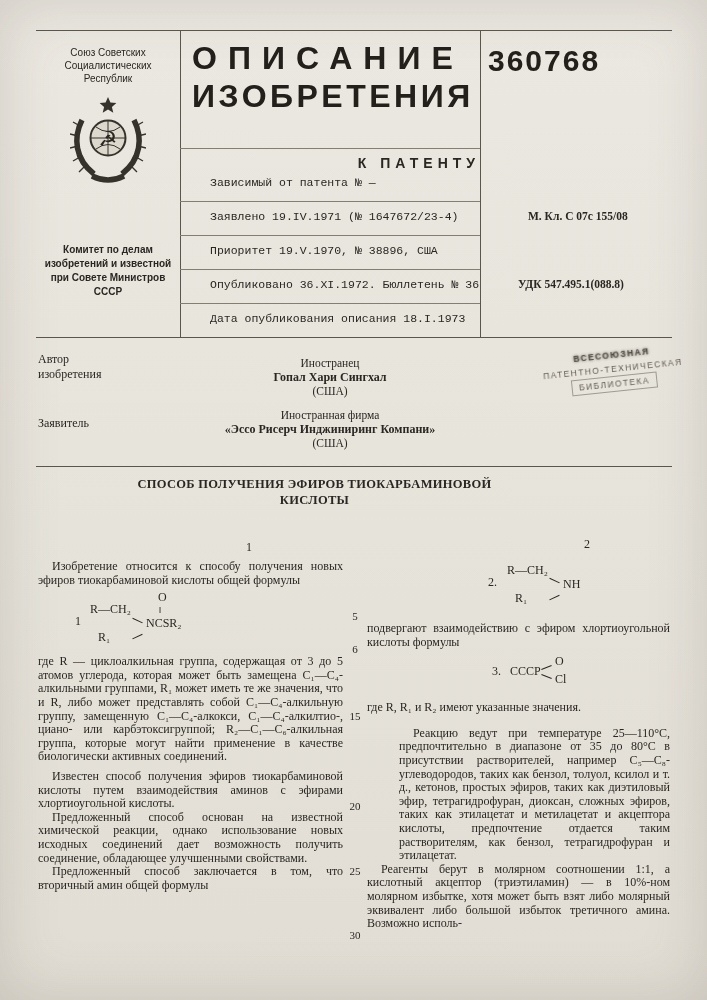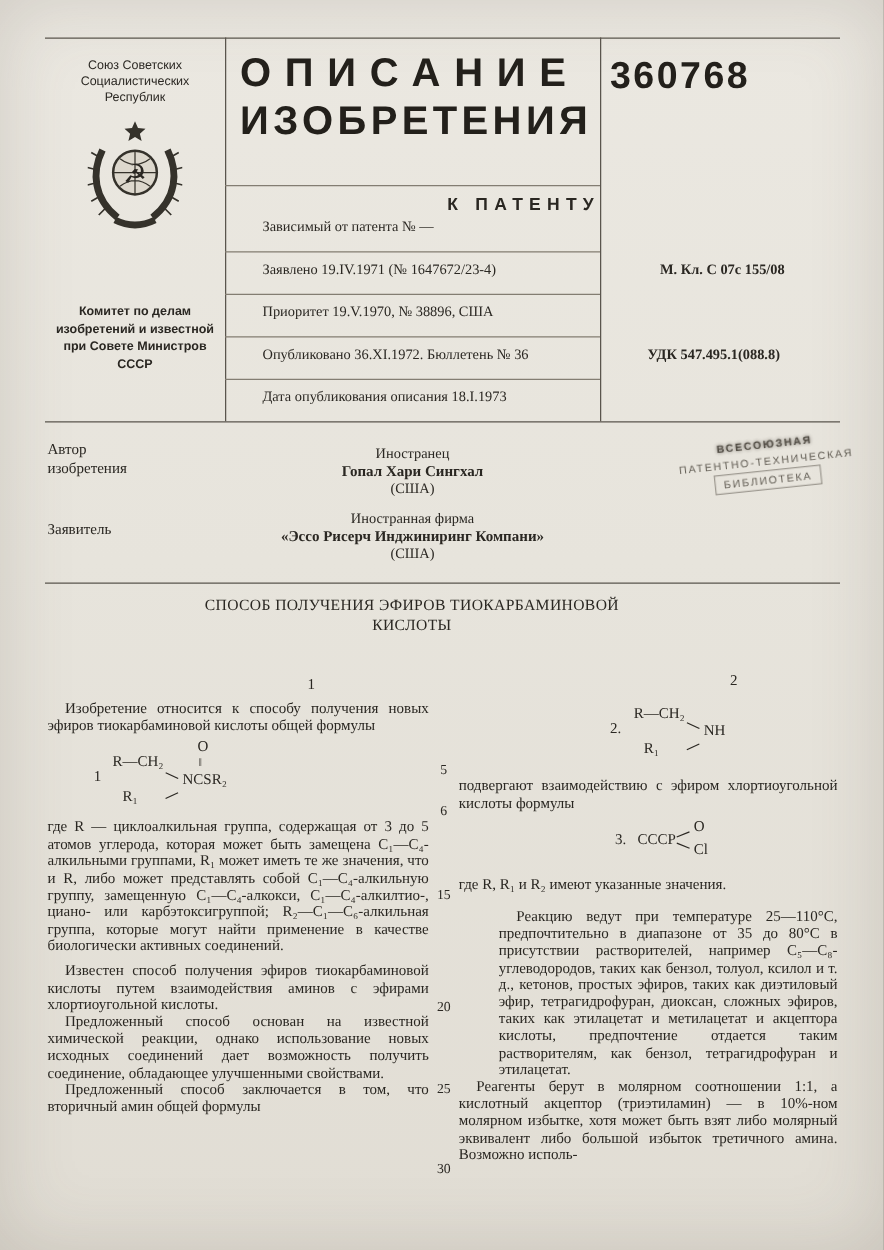--- a/index.html
+++ b/index.html
@@ -28,37 +28,37 @@
   .doc-type-1 { position: absolute; left: 192px; top: 40px; font-size: 32px; font-weight: bold;
                 letter-spacing: 11px; color: #23201b; font-family: "Liberation Sans", sans-serif; white-space: nowrap; }
   .doc-type-2 { position: absolute; left: 192px; top: 78px; font-size: 32px; font-weight: bold;
                 letter-spacing: 3.5px; color: #23201b; font-family: "Liberation Sans", sans-serif; white-space: nowrap; }
   .doc-subtype { position: absolute; left: 180px; top: 121px; width: 300px; text-align: right;
                  font-size: 14px; font-weight: bold; letter-spacing: 5px;
                  font-family: "Liberation Sans", sans-serif; margin-top: 34px; }
   .patent-number { position: absolute; left: 488px; top: 44px; font-size: 30px; font-weight: bold;
                    letter-spacing: 2px; color: #23201b; font-family: "Liberation Sans", sans-serif; }
 
-  .bib-row { position: absolute; left: 210px; font-size: 11.5px; white-space: nowrap; }
+  .bib-row { position: absolute; left: 210px; font-size: 11.5px; white-space: nowrap; font-family: Liberation Mono, monospace; }
   .code-row { position: absolute; font-size: 11.5px; font-weight: bold; white-space: nowrap; }
 
   .party-label { position: absolute; left: 38px; font-size: 12px; line-height: 15px; }
   .party-group { position: absolute; left: 180px; width: 300px; text-align: center;
                  font-size: 11.5px; line-height: 14px; }
   .party-name { font-weight: bold; font-size: 12px; }
 
   .stamp { position: absolute; left: 534px; top: 348px; width: 158px; text-align: center;
            transform: rotate(-6deg); font-family: "Liberation Sans", sans-serif;
            font-size: 8.5px; letter-spacing: 1.4px; line-height: 14px; color: #534e45;
            filter: blur(.4px); opacity: .9; }
   .stamp .l1 { font-weight: bold; color: #413c34; text-shadow: 0 0 3px rgba(60,54,46,.8); }
   .stamp .l3 { border: 1px solid rgba(83,78,69,.55); display: inline-block; padding: 0 6px; }
 
-  .inv-title { position: absolute; left: 15px; width: 629px; text-align: center;
-               font-size: 12.5px; font-weight: normal; letter-spacing: .3px; line-height: 16px; }
+  .inv-title { position: absolute; left: 0; width: 629px; text-align: center;
+               font-size: 12.5px; font-weight: bold; letter-spacing: .3px; line-height: 16px; }
 
   .col-num { position: absolute; font-size: 12px; }
   .gutter-num { position: absolute; left: 344px; width: 22px; text-align: center; font-size: 11px; }
 
   .col { position: absolute; top: 560px; font-size: 12px; line-height: 13.6px; text-align: justify; }
   .col-left  { left: 38px;  width: 305px; }
   .col-right { left: 367px; width: 303px; }
   .col p.indent { text-indent: 14px; }
   .col p.gap { margin-top: 12px; margin-left: 32px; }
   .col p.gap-sm { margin-top: 6px; }

